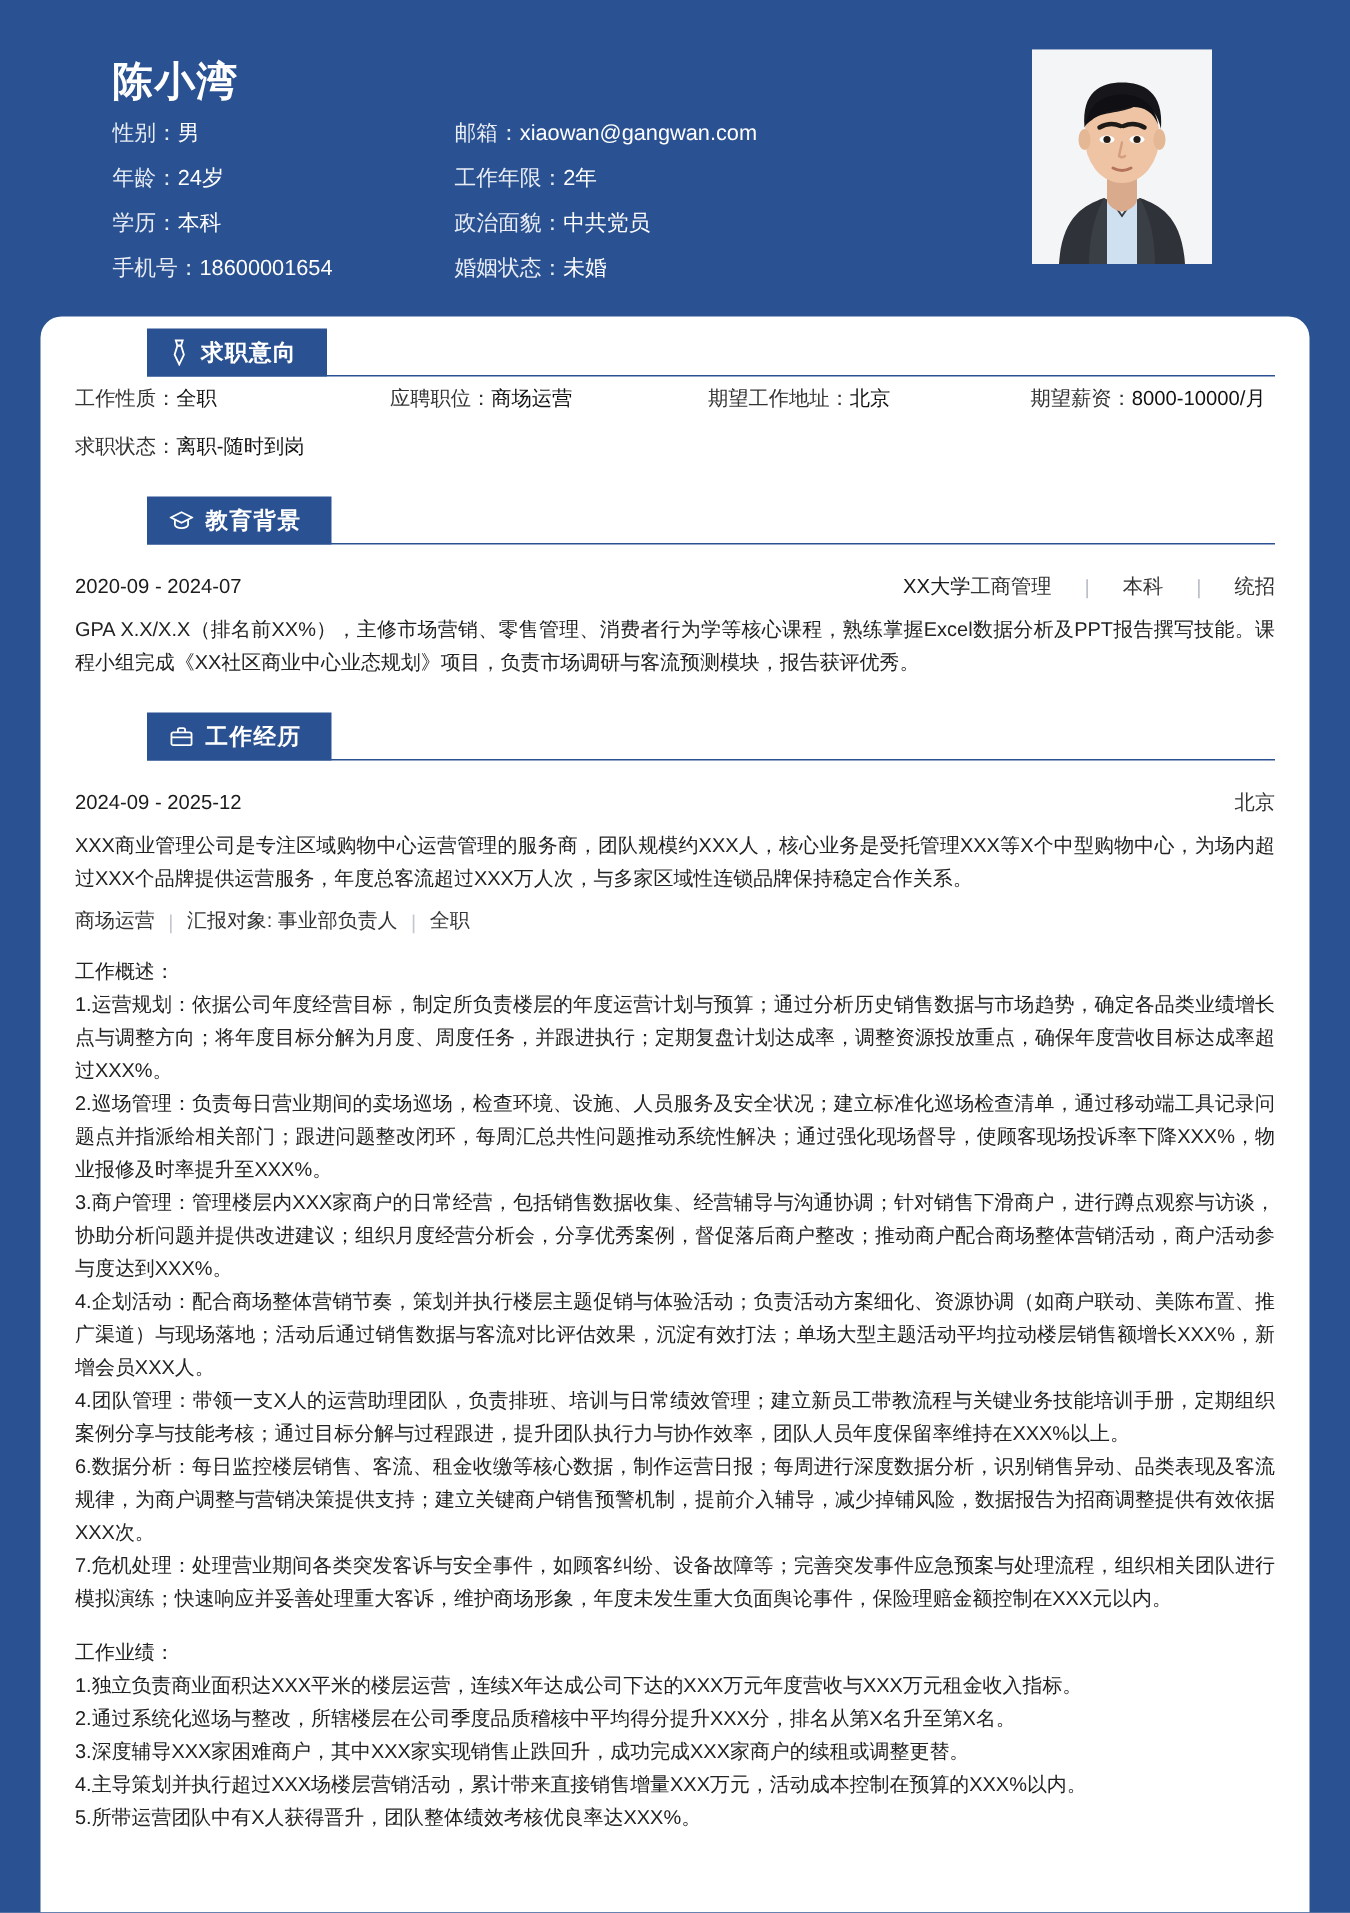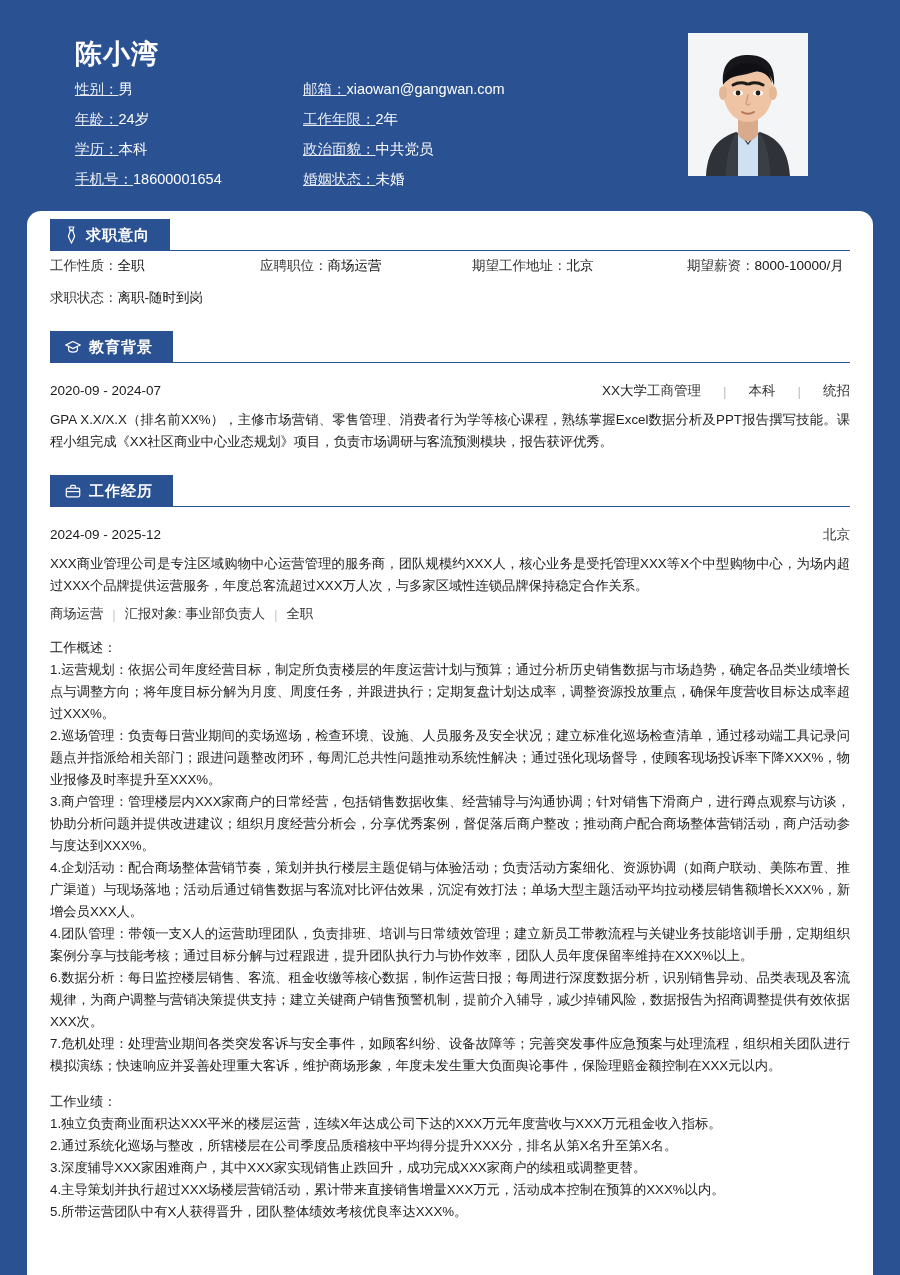--- a/index.html
+++ b/index.html
@@ -16,21 +16,21 @@
   .name {
     position:absolute; left:75px; top:36px;
     color:#ffffff; font-size:27px; font-weight:bold; letter-spacing:1px;
   }
   .info-grid {
     position:absolute; left:75px; top:80px;
     display:grid; grid-template-columns:228px auto;
     row-gap:12px; column-gap:0;
   }
   .info-item { color:#eef2f8; font-size:14.5px; line-height:18px; white-space:nowrap; }
-  .info-item .k { color:#e7ecf5;text-decoration:underline; }
+  .info-item .k { color:#e7ecf5; }
   .info-item .v { color:#ffffff; }
 
   .photo {
     position:absolute; left:688px; top:33px;
     width:120px; height:143px;
     background:#f2f3f5;
     overflow:hidden;
   }
   .photo svg { display:block; width:120px; height:143px; }
 
@@ -38,21 +38,21 @@
   .card {
     position:absolute; left:27px; top:211px;
     width:846px; min-height:1064px;
     background:#ffffff;
     border-radius:14px 14px 0 0;
     padding:0 0 20px 0;
   }
 
   
   .section { position:relative; }
-  .sec-head { position:relative; height:46px; }
+  .sec-head { position:relative; height:46px;margin-left:48px; }
   .sec-tab {
     position:absolute; left:23px; top:8px;
     height:32px;
     background:#2A5191;
     color:#ffffff;
     display:flex; align-items:center; gap:8px;
     padding:0 20px 0 15px;
     font-size:15px; font-weight:bold; letter-spacing:1px;
   }
   .sec-tab .sec-icon { display:flex; align-items:center; }

